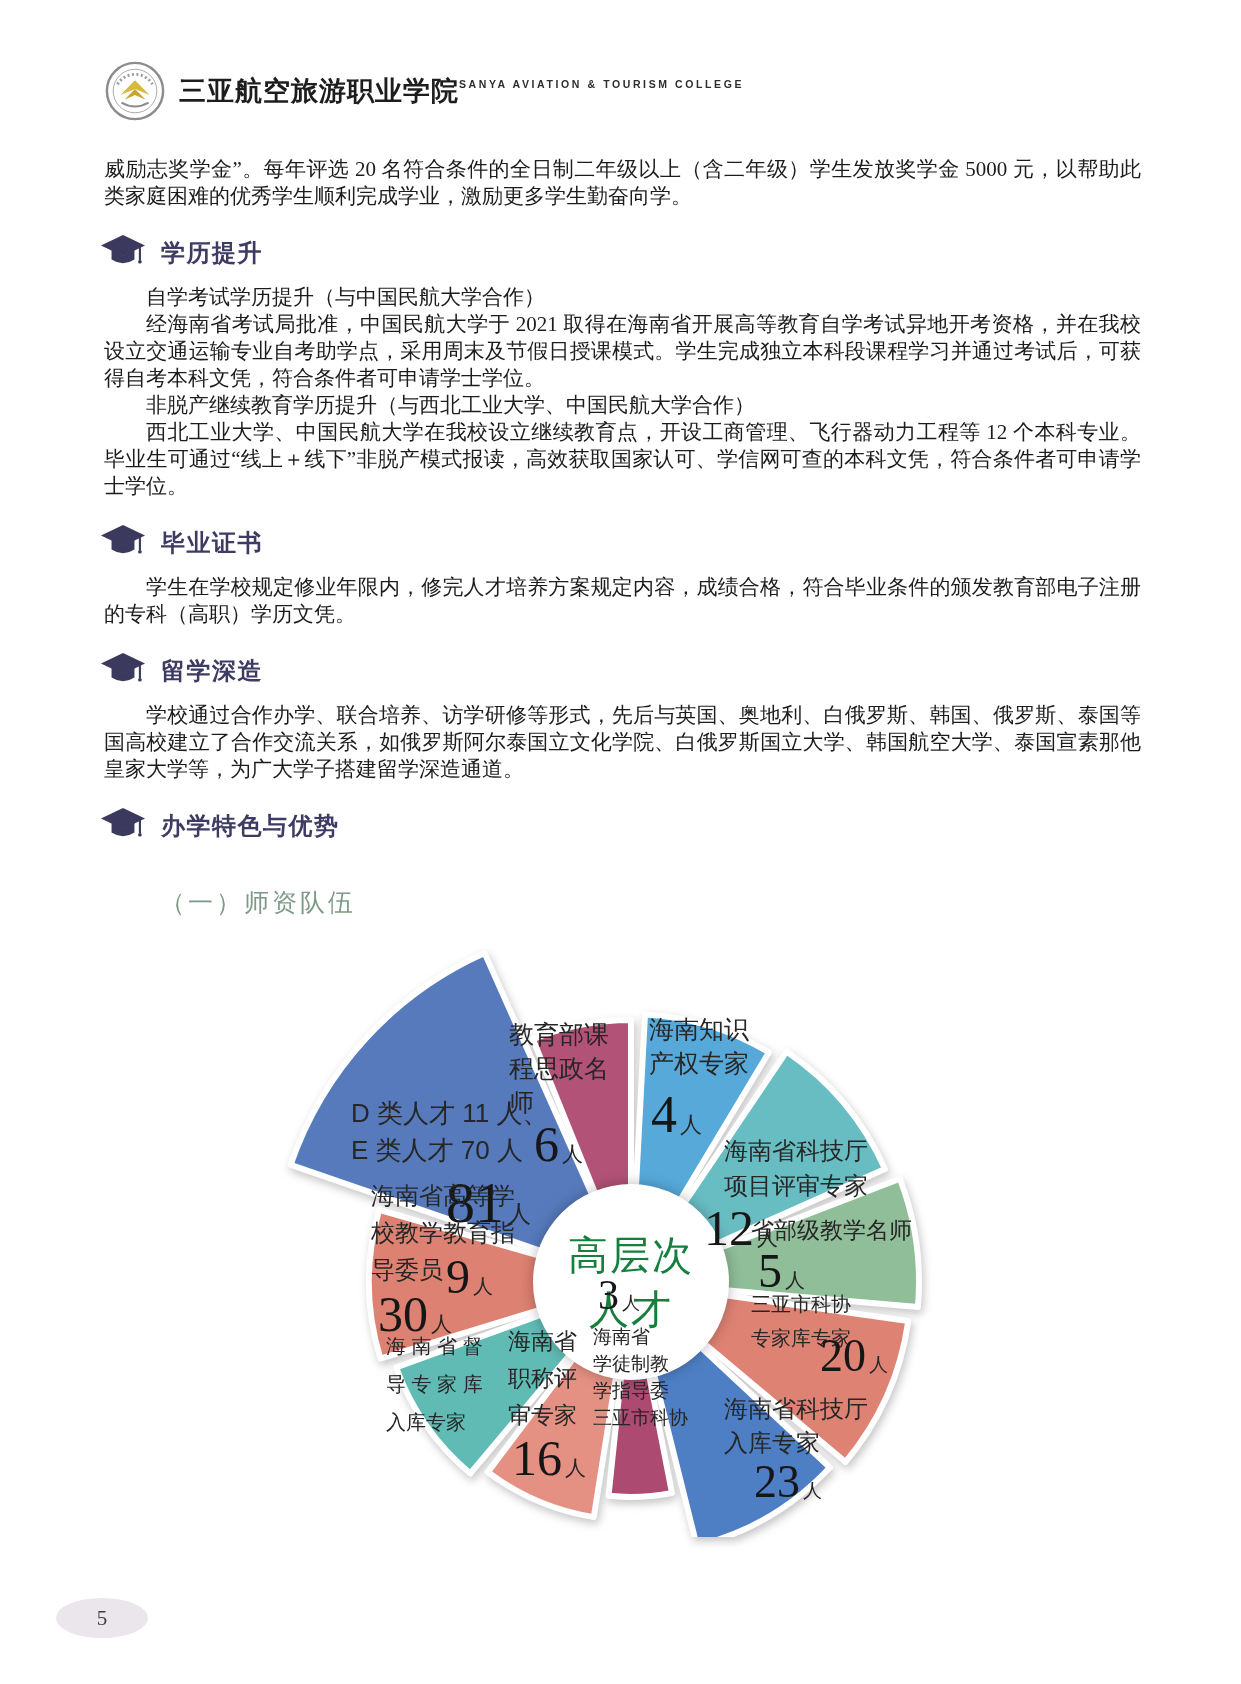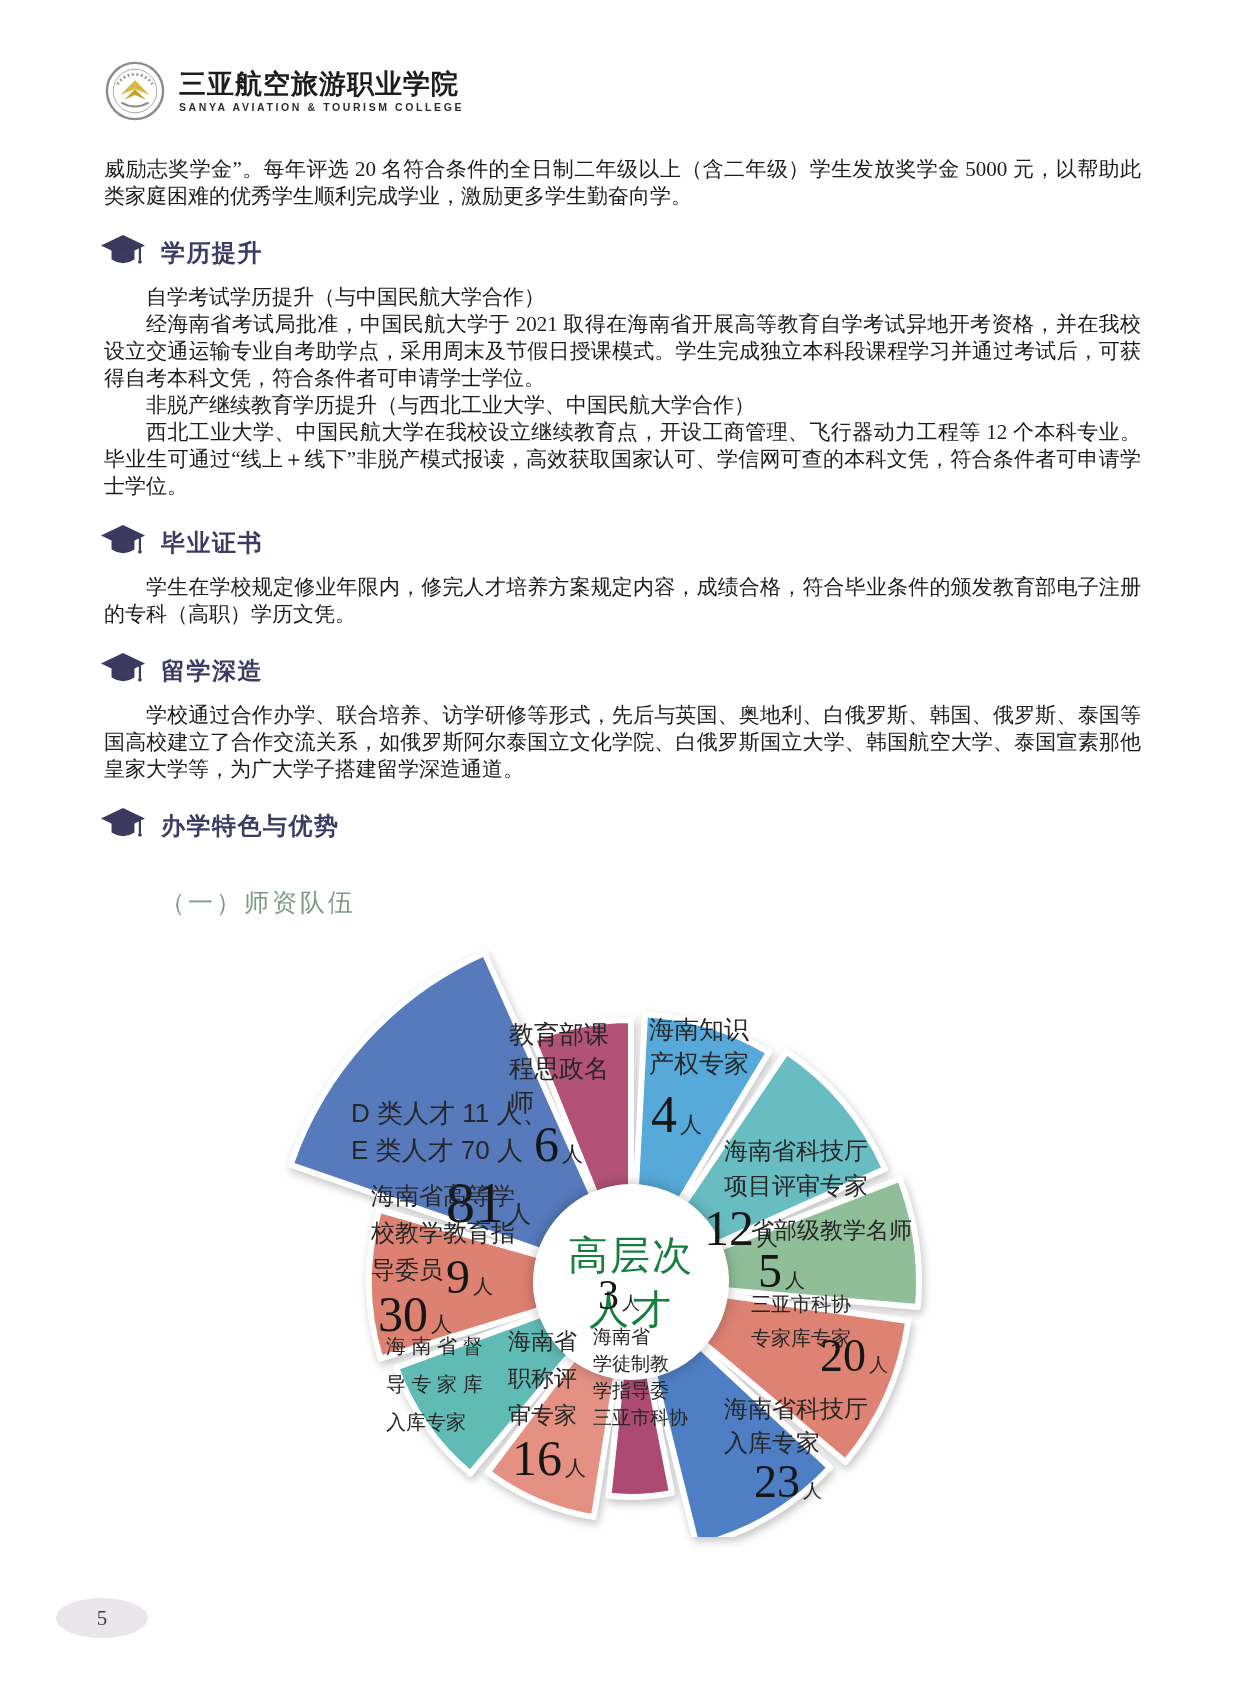--- a/index.html
+++ b/index.html
@@ -5,21 +5,21 @@
 <style>
   html,body{margin:0;padding:0;}
   body{
     width:1241px;height:1684px;position:relative;background:#ffffff;
     font-family:"Liberation Serif","DejaVu Serif",serif;color:#1c1c1c;overflow:hidden;
   }
   .content{padding:60px 100px 0 104px;}
   
   .header{display:flex;align-items:center;gap:13px;margin-bottom:34px;}
   .emblem svg{display:block;}
-  .logo-text{display:flex;flex-direction:column;line-height:1.12;}
+  .logo-text{display:flex;flex-direction:row;line-height:1.12;}
   .logo-cn{font-family:"Liberation Sans",sans-serif;font-weight:bold;font-size:27px;color:#1d1d1d;letter-spacing:1px;}
   .logo-en{font-family:"Liberation Sans",sans-serif;font-weight:bold;font-size:10.5px;color:#2d2d2d;letter-spacing:2.6px;margin-top:3px;}
   
   .para{font-size:21px;line-height:27px;text-align:justify;margin:0 0 0 0;}
   .para.indent{text-indent:2em;}
   
   .sec-head{display:flex;align-items:center;gap:15px;margin:24px 0 13px -4px;
     font-family:"Liberation Sans",sans-serif;font-weight:bold;font-size:24px;color:#3d3b63;letter-spacing:1.5px;}
   .cap-icon svg{display:block;}
   

